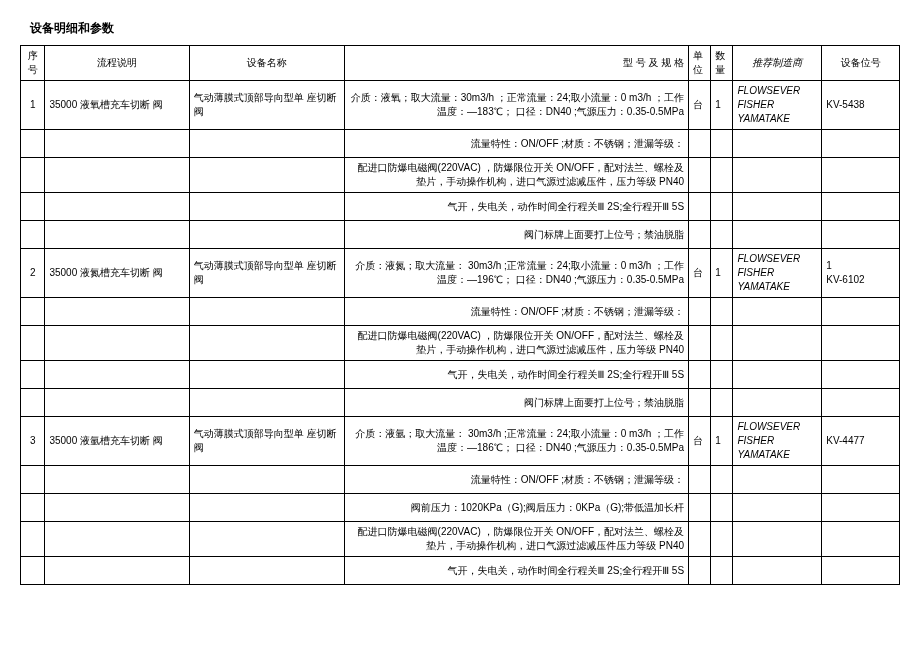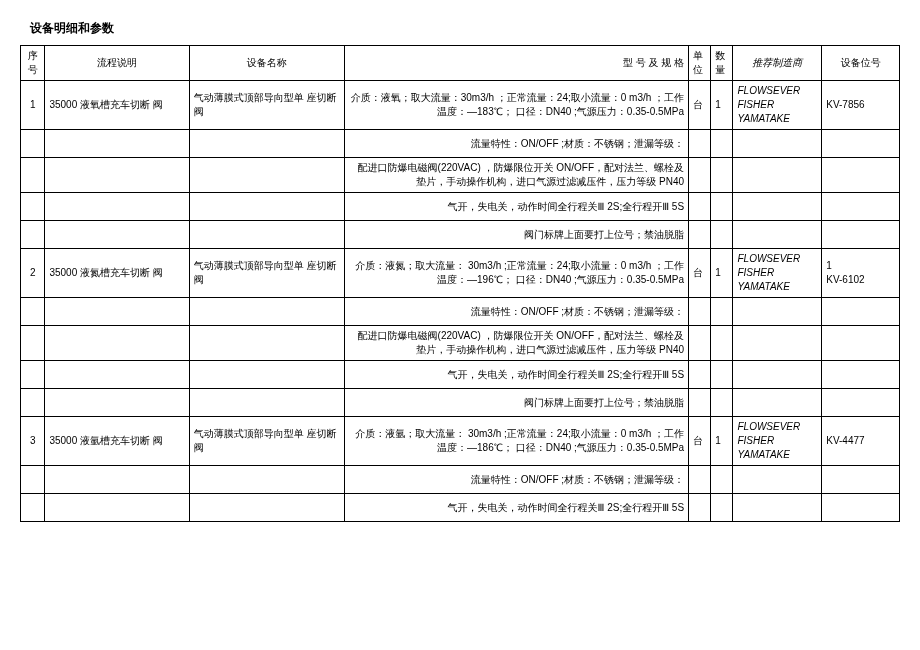--- a/index.html
+++ b/index.html
@@ -39,21 +39,21 @@
   </thead>
   <tbody id="tbody">
       <tr class="tall">
         <td class="c-seq">1</td>
         <td class="c-proc">35000 液氧槽充车切断 阀</td>
         <td class="c-name">气动薄膜式顶部导向型单 座切断阀</td>
         <td class="c-spec">介质：液氧；取大流量：30m3/h ；正常流量：24;取小流量：0 m3/h ；工作温度：—183℃； 口径：DN40 ;气源压力：0.35-0.5MPa</td>
         <td class="c-unit">台</td>
         <td class="c-qty">1</td>
         <td class="c-mfr">FLOWSEVER FISHER YAMATAKE</td>
-        <td class="c-pos">KV-7856</td>
+        <td class="c-pos">KV-5438</td>
       </tr>
       <tr class="detail-row">
         <td class="c-seq"></td>
         <td class="c-proc"></td>
         <td class="c-name"></td>
         <td class="c-spec">流量特性：ON/OFF ;材质：不锈钢；泄漏等级：</td>
         <td class="c-unit"></td>
         <td class="c-qty"></td>
         <td class="c-mfr"></td>
         <td class="c-pos"></td>
@@ -155,20 +155,40 @@
         <td class="c-spec">流量特性：ON/OFF ;材质：不锈钢；泄漏等级：</td>
         <td class="c-unit"></td>
         <td class="c-qty"></td>
         <td class="c-mfr"></td>
         <td class="c-pos"></td>
       </tr>
       <tr class="detail-row">
         <td class="c-seq"></td>
         <td class="c-proc"></td>
         <td class="c-name"></td>
+        <td class="c-spec">阀前压力：1020KPa（G);阀后压力：0KPa（G);带低温加长杆</td>
+        <td class="c-unit"></td>
+        <td class="c-qty"></td>
+        <td class="c-mfr"></td>
+        <td class="c-pos"></td>
+      </tr>
+      <tr class="detail-row">
+        <td class="c-seq"></td>
+        <td class="c-proc"></td>
+        <td class="c-name"></td>
+        <td class="c-spec">配进口防爆电磁阀(220VAC) ，防爆限位开关 ON/OFF，配对法兰、螺栓及垫片，手动操作机构，进口气源过滤减压件压力等级                                             PN40</td>
+        <td class="c-unit"></td>
+        <td class="c-qty"></td>
+        <td class="c-mfr"></td>
+        <td class="c-pos"></td>
+      </tr>
+      <tr class="detail-row">
+        <td class="c-seq"></td>
+        <td class="c-proc"></td>
+        <td class="c-name"></td>
         <td class="c-spec">气开，失电关，动作时间全行程关Ⅲ      2S;全行程开Ⅲ  5S</td>
         <td class="c-unit"></td>
         <td class="c-qty"></td>
         <td class="c-mfr"></td>
         <td class="c-pos"></td>
       </tr>
     </tbody>
 </table>
 
 </body></html>

